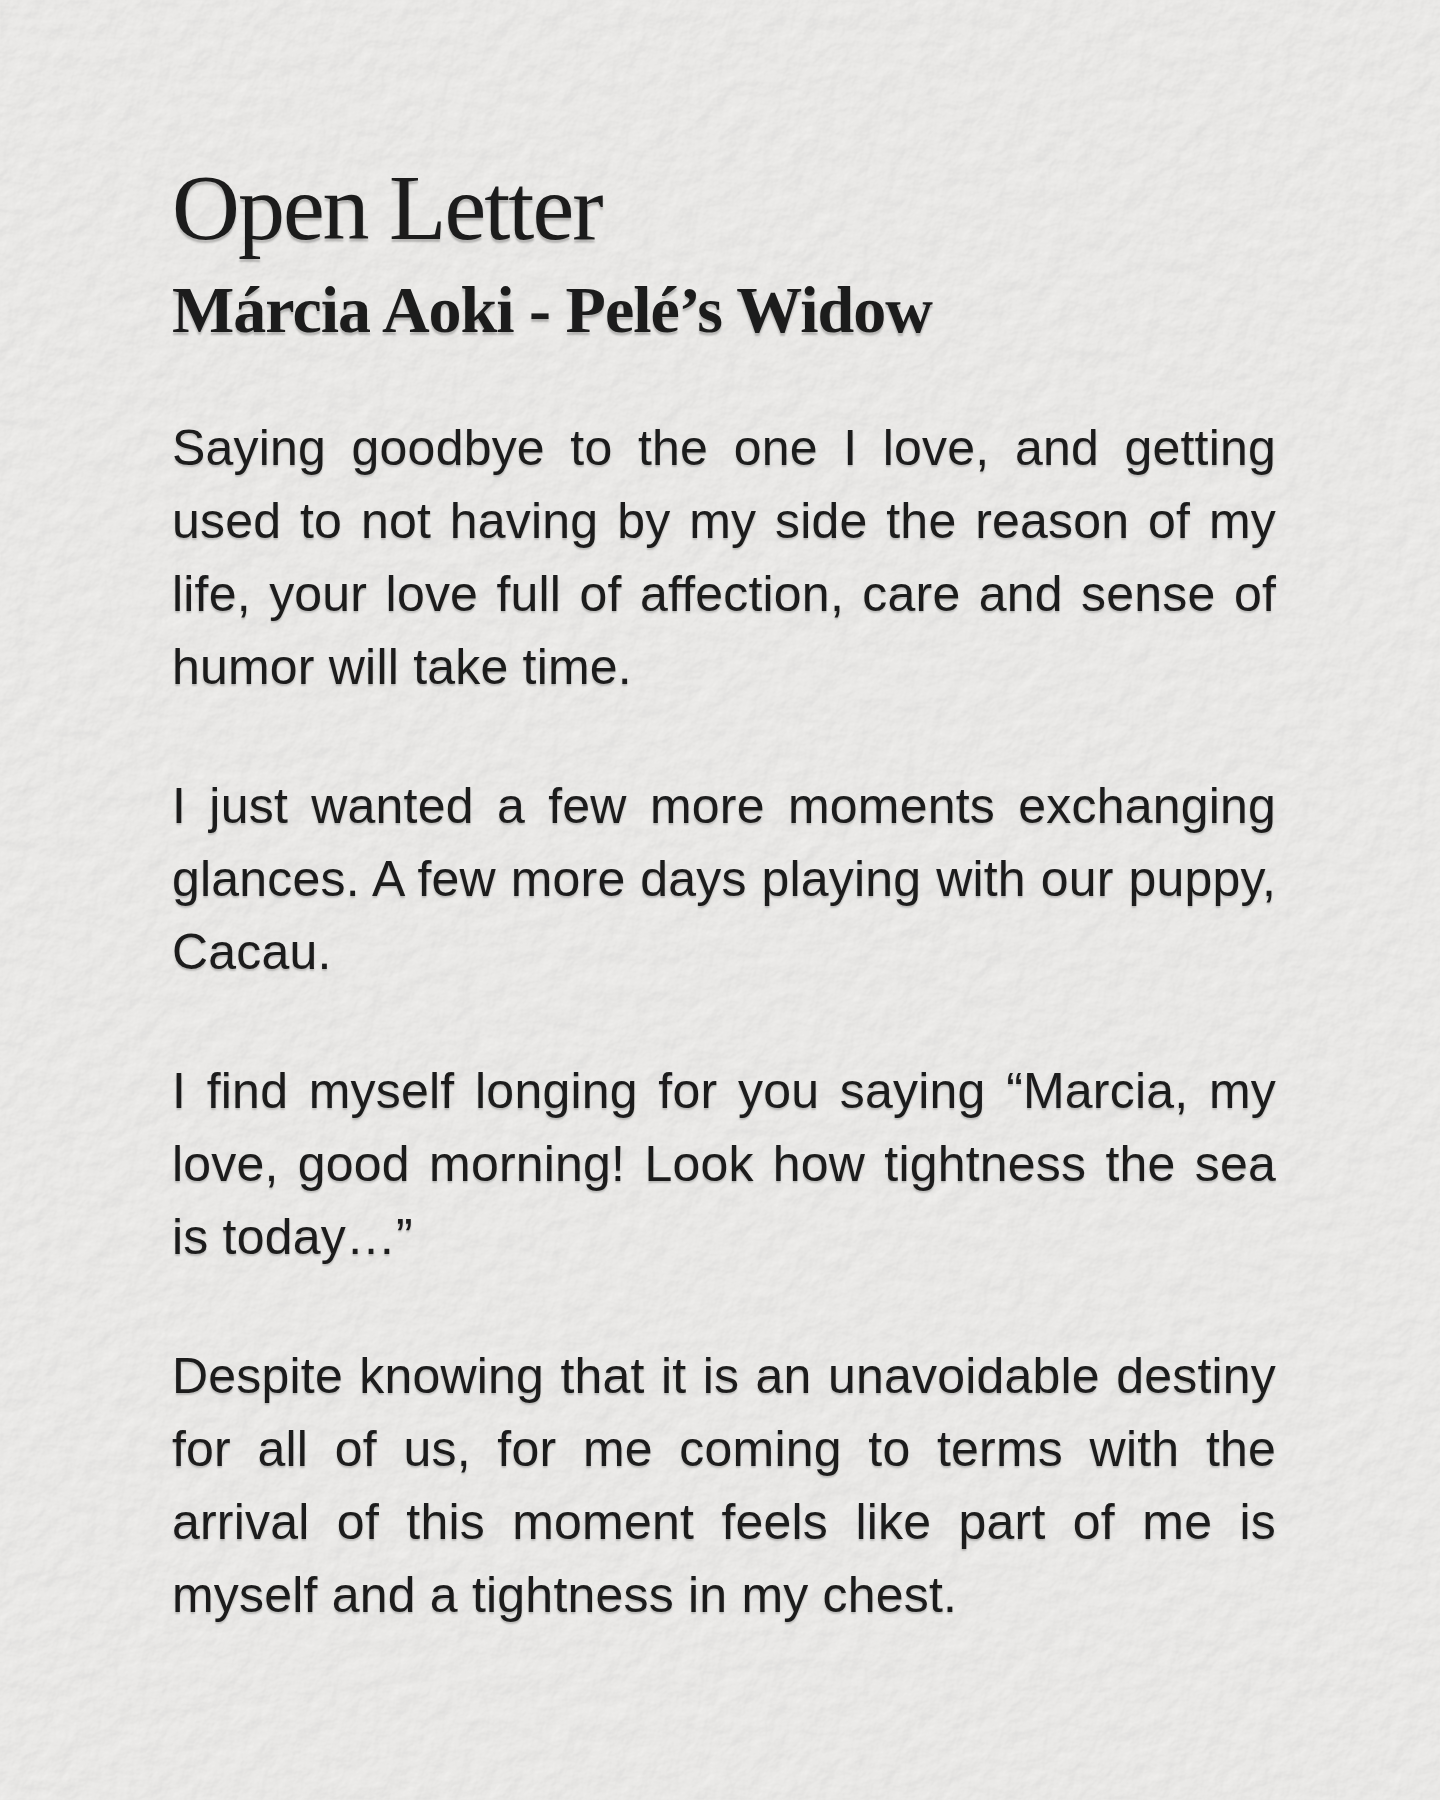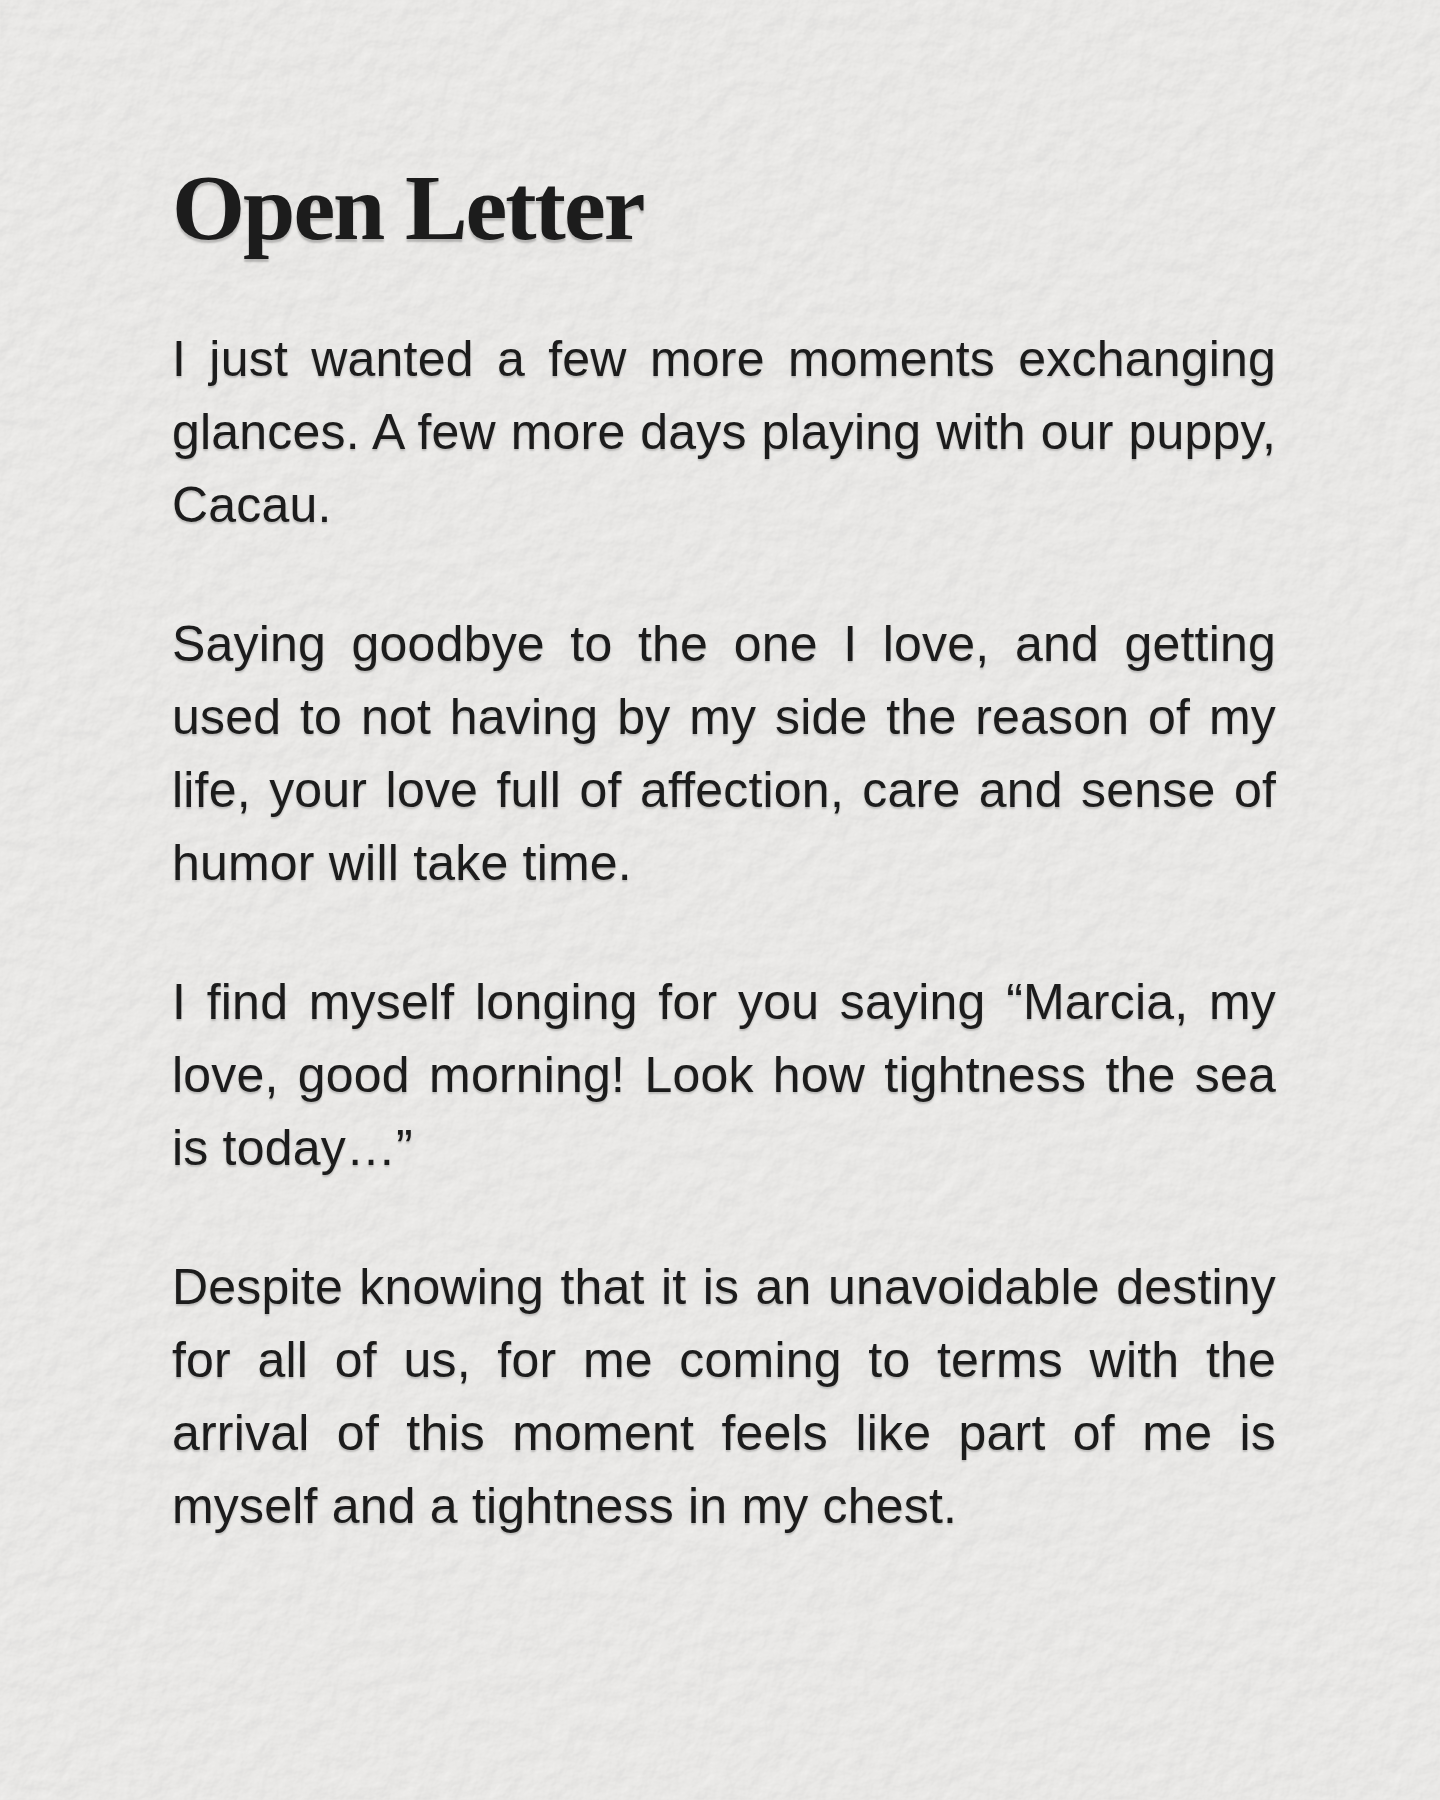--- a/index.html
+++ b/index.html
@@ -34,21 +34,21 @@
   }
   .content {
     position: relative;
     z-index: 1;
     padding: 160px 164px 0 172px;
     color: var(--ink, #1c1c1c);
   }
   .title {
     margin: 0;
     font-family: "Liberation Serif", "DejaVu Serif", serif;
-    font-weight: 700;
+    font-weight: 400;
     font-size: 94px;
     line-height: 1;
     letter-spacing: -2px;
     text-shadow: 0 3px 2px rgba(0,0,0,0.22);
   }
   .subtitle {
     margin: 23px 0 0 0;
     font-family: "Liberation Serif", "DejaVu Serif", serif;
     font-weight: 700;
     font-size: 66px;
@@ -81,21 +81,22 @@
           <feDistantLight azimuth="235" elevation="55"></feDistantLight>
         </feDiffuseLighting>
       </filter>
     </defs>
     <rect width="1440" height="1800" filter="url(#paperGrain)"></rect>
   </svg>
 
   <main class="content">
     <h1 class="title">Open Letter</h1>
 
+    <h2 class="subtitle">Márcia Aoki - Pelé’s Widow</h2>
 
     <section class="body-text">
+      <p>Saying goodbye to the one I love, and getting used to not having by my side the reason of my life, your love full of affection, care and sense of humor will take time.</p>
       <p>I just wanted a few more moments exchanging glances. A few more days playing with our puppy, Cacau.</p>
-      <p>Saying goodbye to the one I love, and getting used to not having by my side the reason of my life, your love full of affection, care and sense of humor will take time.</p>
       <p>I find myself longing for you saying “Marcia, my love, good morning! Look how tightness the sea is today…”</p>
       <p>Despite knowing that it is an unavoidable destiny for all of us, for me coming to terms with the arrival of this moment feels like part of me is myself and a tightness in my chest.</p>
     </section>
   </main>
 </div>
 
 </body></html>

